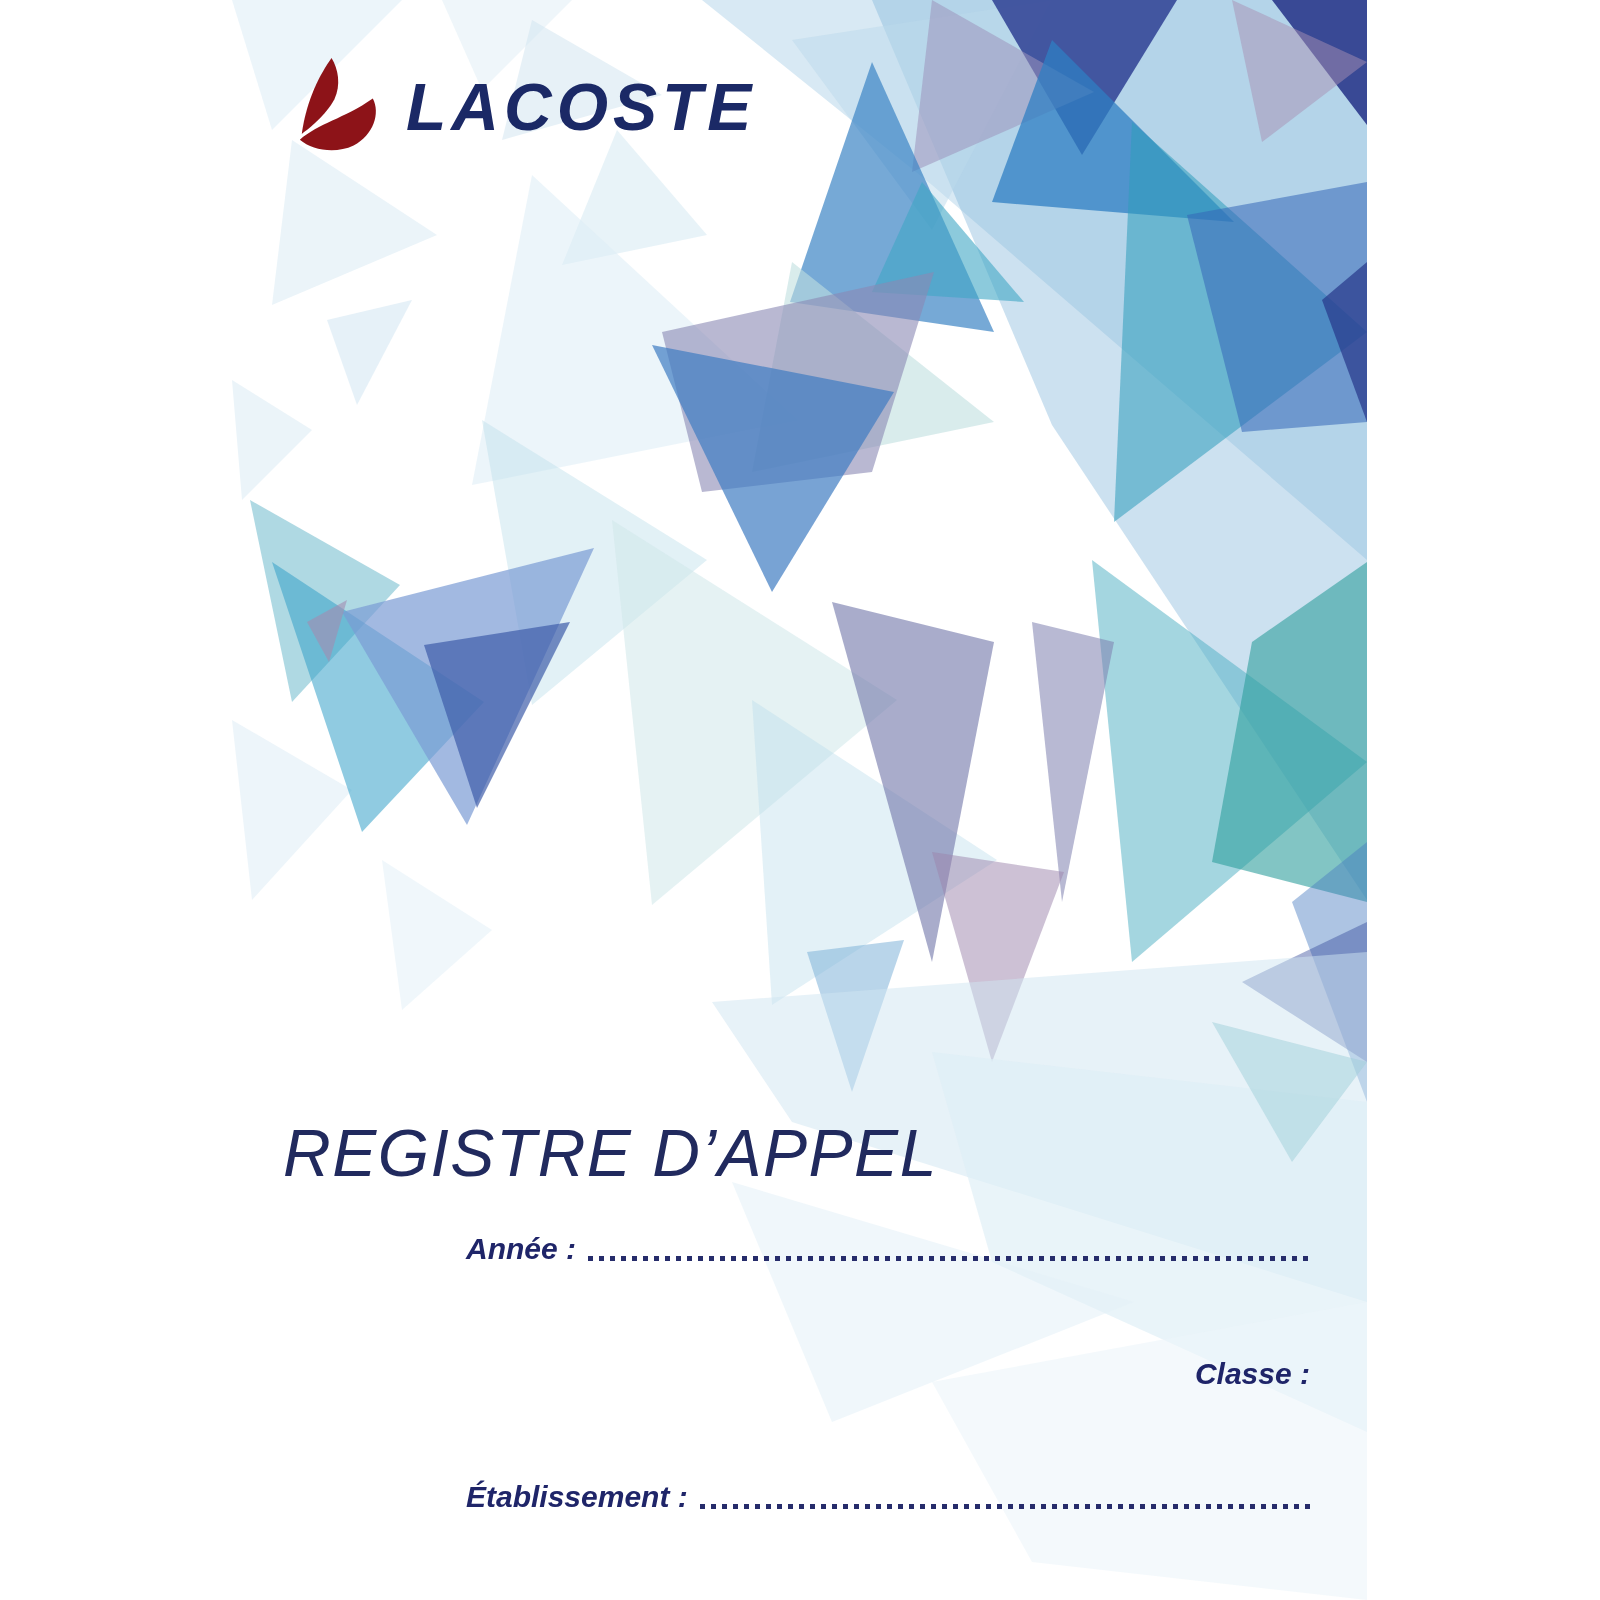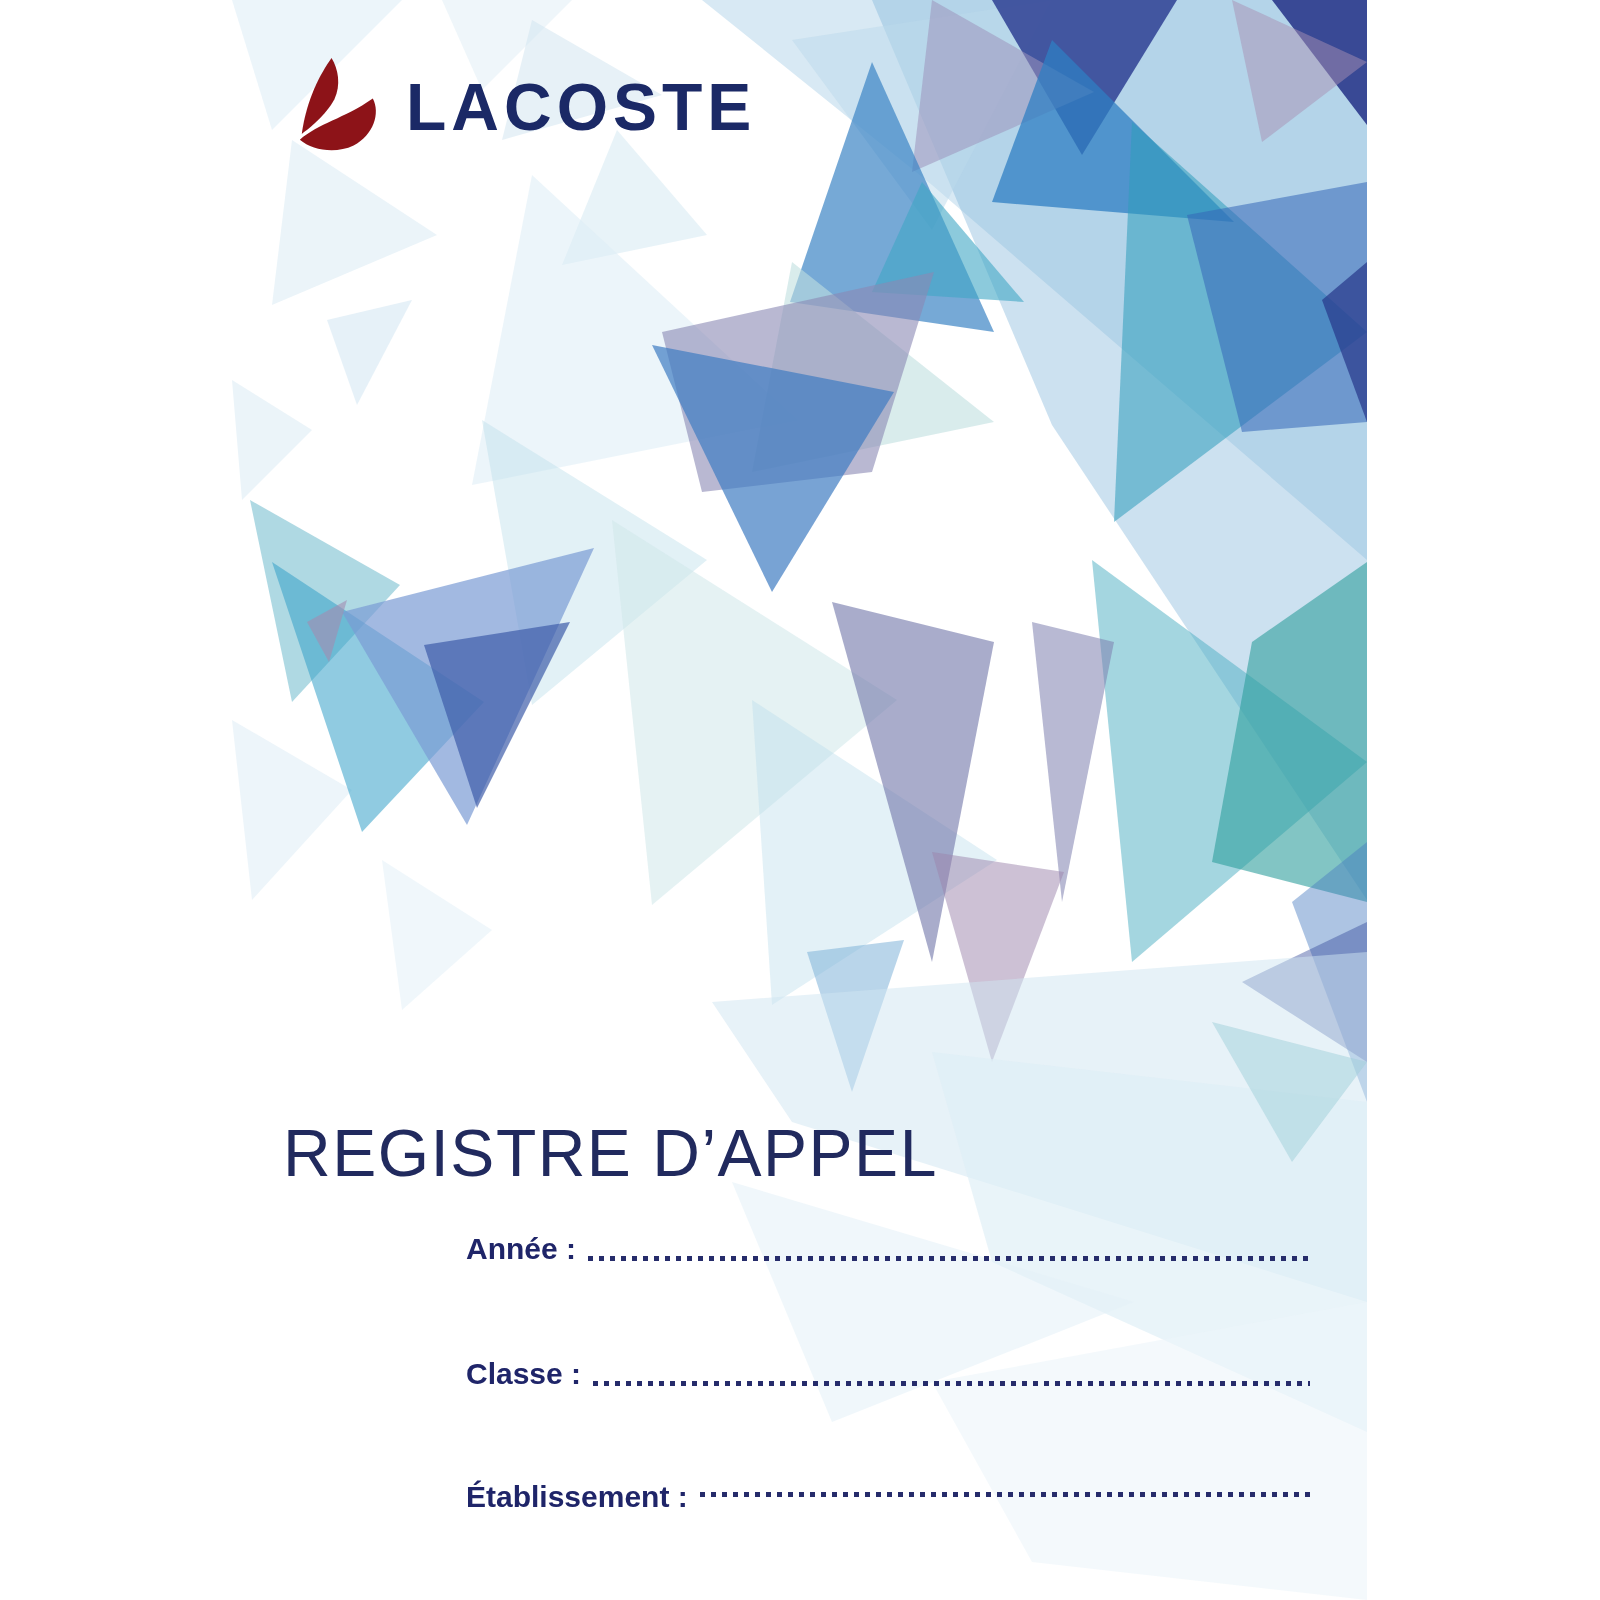--- a/index.html
+++ b/index.html
@@ -18,20 +18,21 @@
     overflow: hidden;
   }
   .page {
     position: absolute;
     left: 232px;
     top: 0;
     width: 1135px;
     height: 1600px;
     background: #ffffff;
     overflow: hidden;
+    font-style: italic;
   }
   .bg-svg {
     position: absolute;
     inset: 0;
     width: 100%;
     height: 100%;
   }
   .logo {
     position: absolute;
     left: 64px;
@@ -65,22 +66,22 @@
     white-space: nowrap;
   }
   .field-row {
     position: absolute;
     left: 234px;
     width: 844px;
     display: flex;
     align-items: flex-end;
   }
   .field-row.row-annee { top: 1232px; }
-  .field-row.row-classe { top: 1357px; }
-  .field-row.row-etablissement { top: 1480px; align-items: center; }
+  .field-row.row-classe { top: 1357px; flex-direction: column; }
+  .field-row.row-etablissement { top: 1480px; }
   .field-label {
     font-size: 30px;
     font-weight: 700;
     color: #1f2569;
     line-height: 1.15;
     white-space: nowrap;
   }
   .dotted-line {
     flex: 1 1 auto;
     height: 5px;

